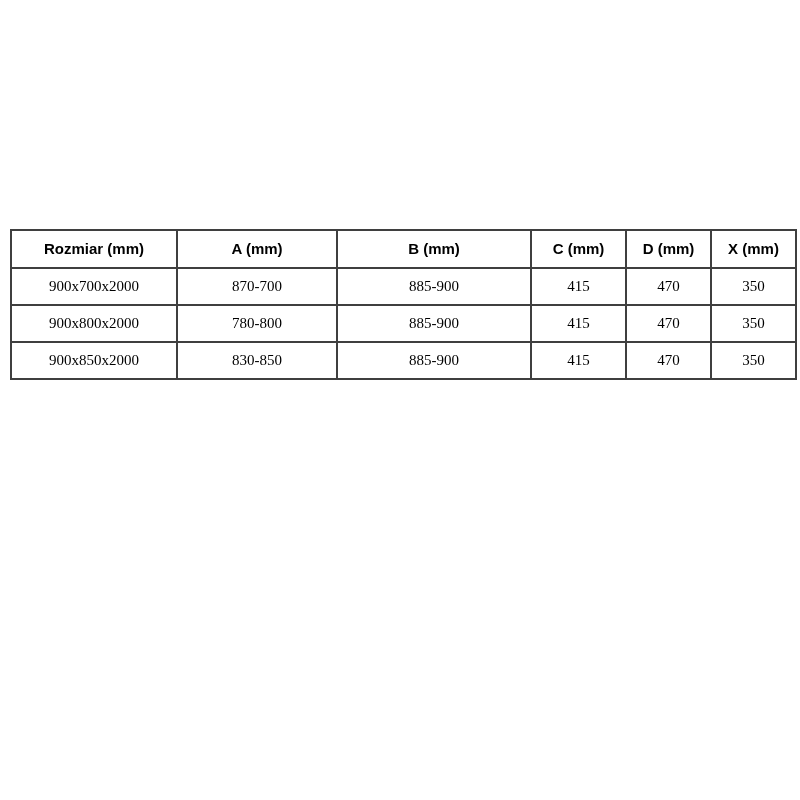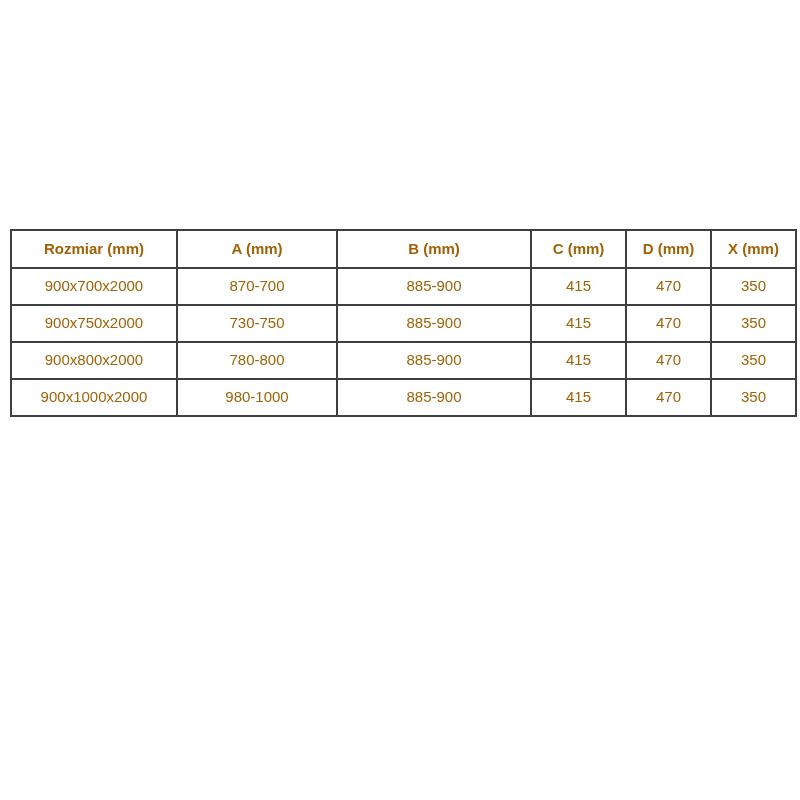--- a/index.html
+++ b/index.html
@@ -28,29 +28,30 @@
   table.spec-table th,
   table.spec-table td {
     border: 2px solid #3f3f3f;
     text-align: center;
     vertical-align: middle;
     font-size: 15px;
     line-height: 1.1;
     padding: 0 4px;
     white-space: nowrap;
     overflow: hidden;
-    color: #a16207;
+    color: #000000;
   }
   table.spec-table th {
     font-weight: bold;
     height: 36px;
   }
   table.spec-table td {
     font-weight: normal;
     height: 35px;
+    font-family: Liberation Serif, serif;
   }
   col.c-rozmiar { width: 166px; }
   col.c-a { width: 160px; }
   col.c-b { width: 194px; }
   col.c-c { width: 95px; }
   col.c-d { width: 85px; }
   col.c-x { width: 85px; }
 </style>
 </head>
 <body>
@@ -78,38 +79,30 @@
     <tbody>
       <tr>
         <td>900x700x2000</td>
         <td>870-700</td>
         <td>885-900</td>
         <td>415</td>
         <td>470</td>
         <td>350</td>
       </tr>
       <tr>
-        <td>900x750x2000</td>
-        <td>730-750</td>
-        <td>885-900</td>
-        <td>415</td>
-        <td>470</td>
-        <td>350</td>
-      </tr>
-      <tr>
         <td>900x800x2000</td>
         <td>780-800</td>
         <td>885-900</td>
         <td>415</td>
         <td>470</td>
         <td>350</td>
       </tr>
       <tr>
-        <td>900x1000x2000</td>
-        <td>980-1000</td>
+        <td>900x850x2000</td>
+        <td>830-850</td>
         <td>885-900</td>
         <td>415</td>
         <td>470</td>
         <td>350</td>
       </tr>
     </tbody>
   </table>
 </div>
 
 </body></html>

